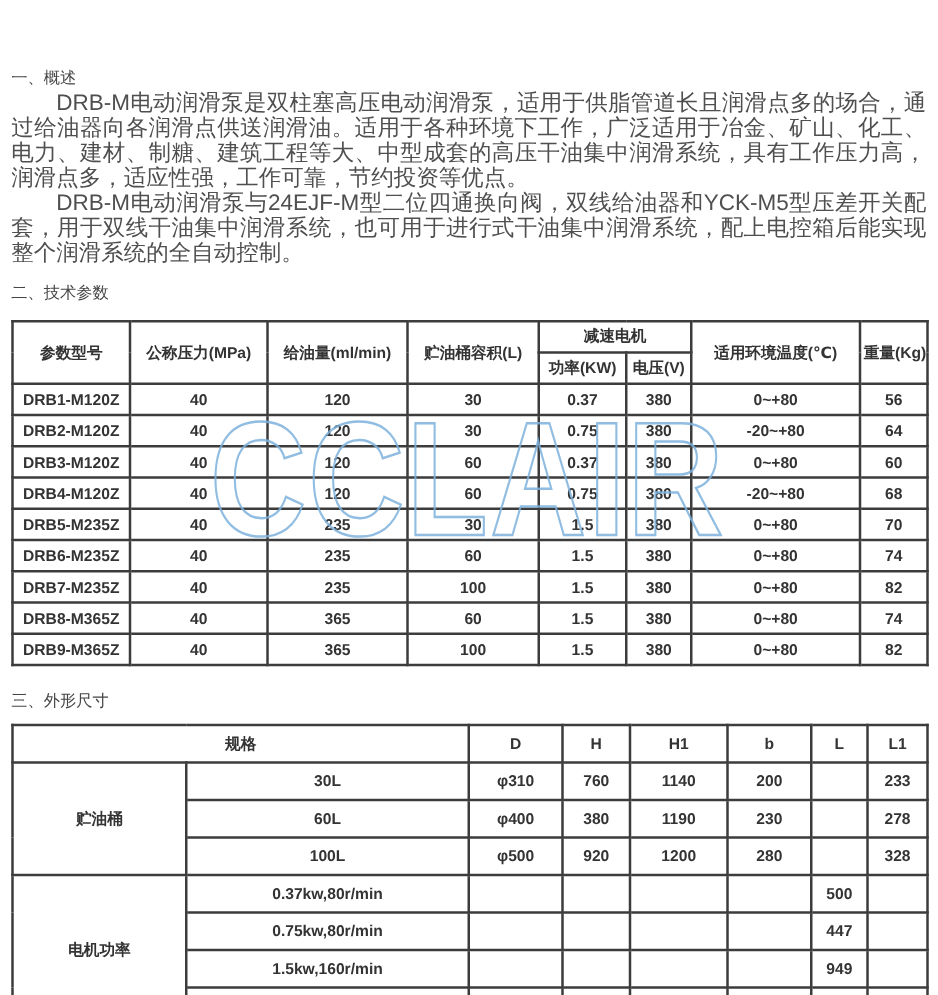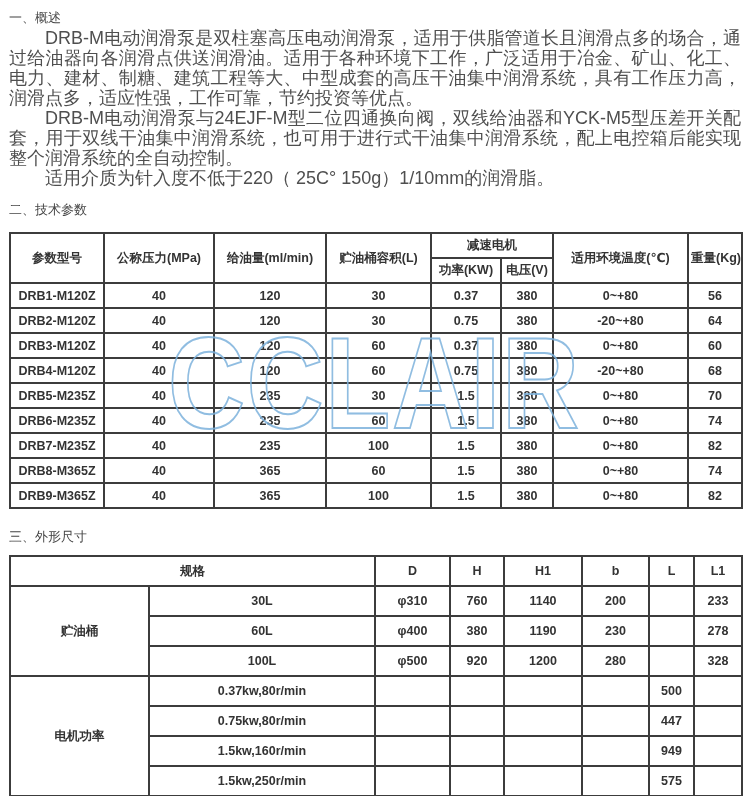--- a/index.html
+++ b/index.html
@@ -2,21 +2,21 @@
 <html><head>
 <meta charset="utf-8">
 <style>
   html,body{margin:0;padding:0;}
   body{
     width:750px;height:796px;overflow:hidden;background:#ffffff;position:relative;
     font-family:"Liberation Sans","DejaVu Sans",sans-serif;
   }
   .doc{padding:8px 9px 0 9px;}
   .heading{
-    font-size:13px;line-height:20px;color:#454545;
+    font-size:13px;line-height:20px;color:#454545;margin-top:44px;
   }
   .heading.h-tech{margin:12px 0 12px 0;}
   .heading.h-dim{margin:18px 0 8px 0;}
   p.para{
     margin:0;font-size:18px;line-height:20px;color:#4f4f4f;
     text-indent:2em;text-align:justify;
   }
   table{
     border-collapse:collapse;table-layout:fixed;width:732px;margin:0;
     background:#ffffff;
@@ -37,21 +37,20 @@
   }
 </style>
 </head>
 <body>
 
 <div class="doc">
 
   <div class="heading">一、概述</div>
   <p class="para">DRB-M电动润滑泵是双柱塞高压电动润滑泵，适用于供脂管道长且润滑点多的场合，通过给油器向各润滑点供送润滑油。适用于各种环境下工作，广泛适用于冶金、矿山、化工、电力、建材、制糖、建筑工程等大、中型成套的高压干油集中润滑系统，具有工作压力高，润滑点多，适应性强，工作可靠，节约投资等优点。</p>
   <p class="para">DRB-M电动润滑泵与24EJF-M型二位四通换向阀，双线给油器和YCK-M5型压差开关配套，用于双线干油集中润滑系统，也可用于进行式干油集中润滑系统，配上电控箱后能实现整个润滑系统的全自动控制。</p>
-  <p class="para">适用介质为针入度不低于220（ 25C° 150g）1/10mm的润滑脂。</p>
 
   <div class="heading h-tech">二、技术参数</div>
 
   <table class="tech">
     <colgroup>
       <col style="width:94px">
         <col style="width:110px">
         <col style="width:112px">
         <col style="width:105px">
       <col style="width:70px">

